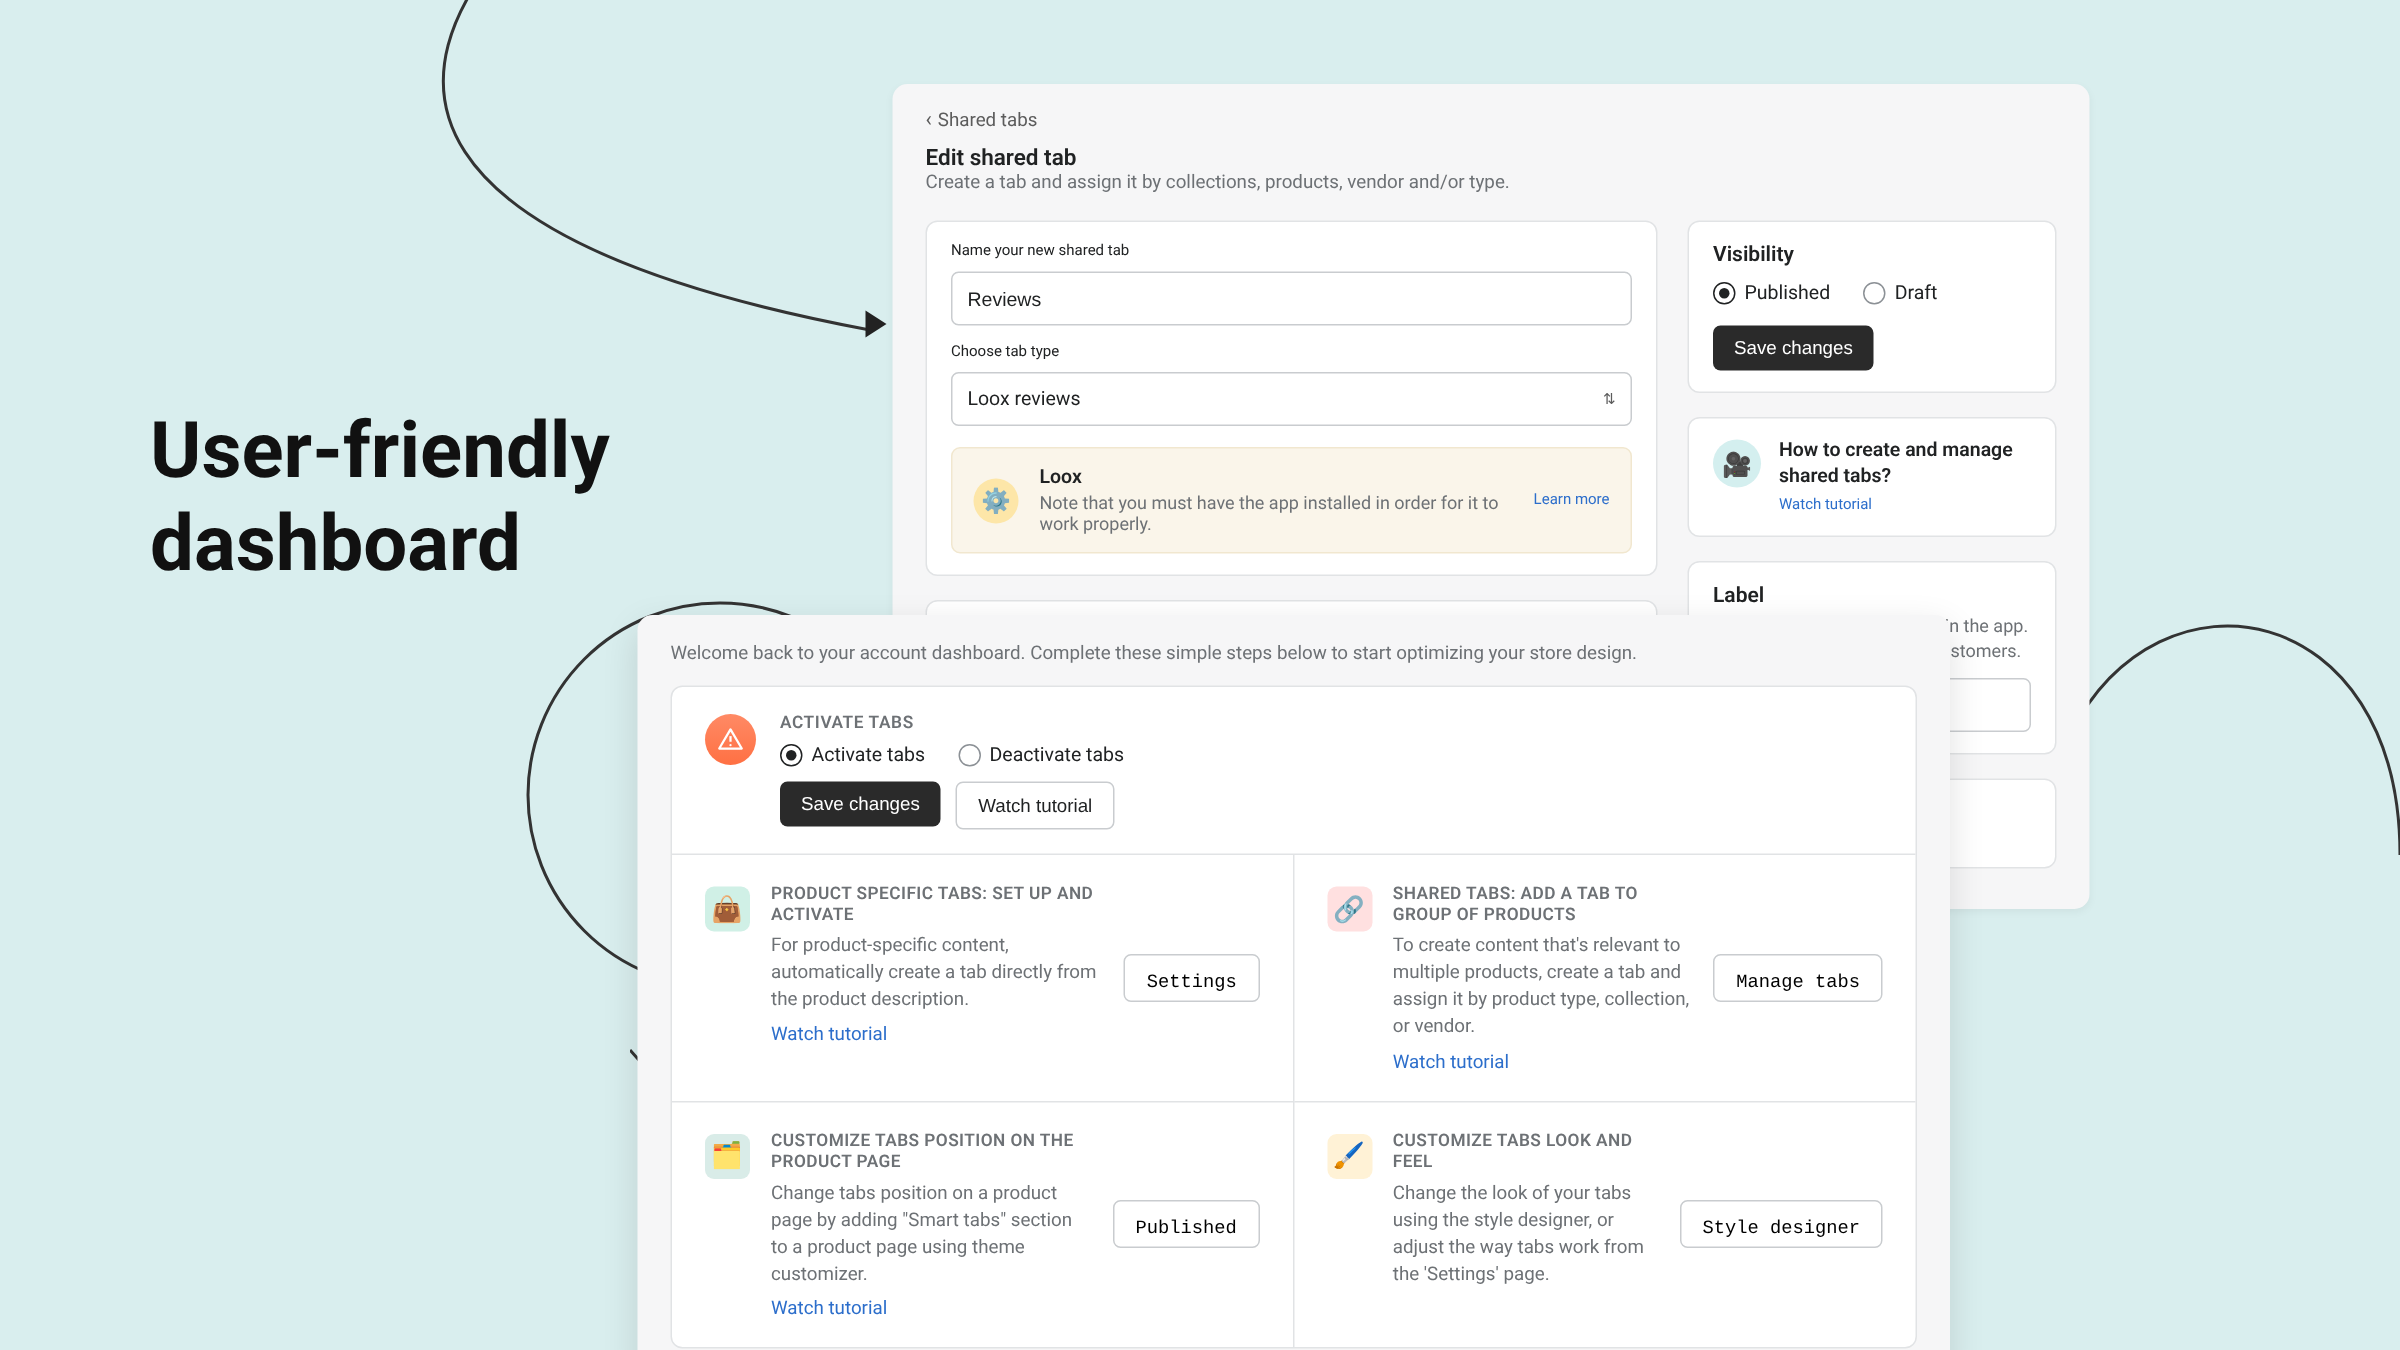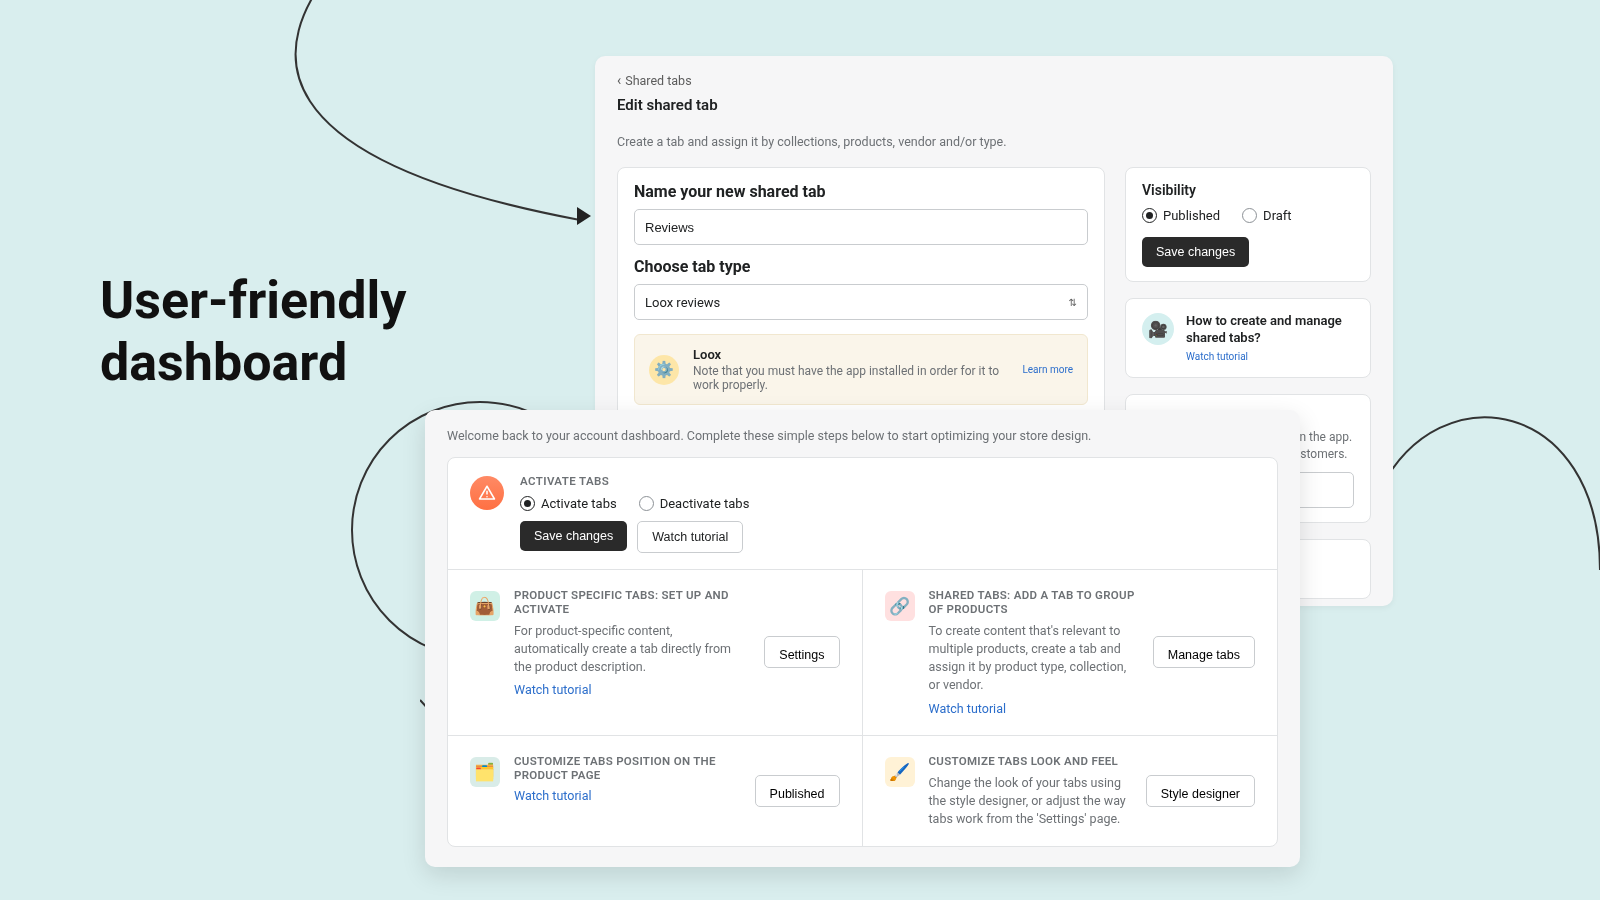--- a/index.html
+++ b/index.html
@@ -40,31 +40,31 @@
     background: #f6f6f7;
     border-radius: 10px;
     padding: 16px 22px;
     font-size: 13px;
     color: #6d7175;
     box-shadow: 0 2px 6px rgba(0,0,0,0.05);
   }
   .bread { color: #5c5c5c; font-size: 12.5px; display:flex; align-items:center; gap:4px; }
   .bread .chev { font-size: 14px; }
   .panel-back h2 { font-size: 15px; font-weight: 600; color: #202223; margin-top: 8px; }
-  .panel-back .sub { margin-top: 20px; font-size: 12.5px; }
+  .panel-back .sub { margin-top: 0; font-size: 12.5px; }
   .cols { display:flex; gap: 20px; margin-top: 18px; }
   .left { flex: 1; }
   .right { width: 246px; display:flex; flex-direction:column; gap:16px; }
   .card {
     background: #fff;
     border: 1px solid #e1e3e5;
     border-radius: 8px;
     padding: 14px 16px;
   }
-  .lbl { font-size: 16px; font-weight: 700; color: #202223; margin-bottom: 8px; display:block; }
+  .lbl { font-size: 10px; font-weight: 400; color: #202223; margin-bottom: 8px; display:block; }
   input[type=text], .select {
     width: 100%;
     height: 36px;
     border: 1px solid #c9cccf;
     border-radius: 5px;
     padding: 0 10px;
     font-size: 13px;
     background: #fff;
     color: #202223;
     display:flex; align-items:center; justify-content:space-between;
@@ -160,21 +160,21 @@
   .cell.bag .ic { background:#d0f0e6; }
   .cell.share .ic { background:#ffe0e0; }
   .cell.pos .ic { background:#d9ece8; }
   .cell.look .ic { background:#fff2d6; }
   .cell-body { flex:1; }
   .cell-title { font-size:11.5px; letter-spacing:.3px; font-weight:600; color:#6d7175; }
   .cell-desc { font-size:12.5px; color:#6d7175; margin-top:6px; line-height:1.45; }
   .cell-link { color:#2c6ecb; font-size:12.5px; display:inline-block; margin-top:6px; cursor:pointer; }
   .cell-btn {
     background:#fff; border:1px solid #c9cccf; border-radius:5px;
-    height:32px; padding:11px 14px; font-size:12.5px; align-self:center; cursor:pointer;
+    height:32px; padding:11px 14px; font-size:12.5px; align-self:center; cursor:pointer;font-family:Liberation Mono, monospace;
   }
 </style>
 </head>
 <body>
 
 <svg class="deco" style="left:200px;top:-40px;" width="380" height="280">
   <path d="M140,0 C60,90 60,200 380,260" stroke="#333" stroke-width="2" fill="none"></path>
 </svg>
 <svg class="deco" style="left:350px;top:400px;" width="260" height="260">
   <circle cx="130" cy="130" r="128" stroke="#333" stroke-width="2" fill="none"></circle>
@@ -331,20 +331,21 @@
           <div class="cell-desc">To create content that's relevant to multiple products, create a tab and assign it by product type, collection, or vendor.</div>
           <span class="cell-link">Watch tutorial</span>
         </div>
         <button class="cell-btn">Manage tabs</button>
       </div>
 
       <div class="cell pos">
         <div class="ic">🗂️</div>
         <div class="cell-body">
           <div class="cell-title">CUSTOMIZE TABS POSITION ON THE PRODUCT PAGE</div>
+          <div class="cell-desc">Change tabs position on a product page by adding "Smart tabs" section to a product page using theme customizer.</div>
           <span class="cell-link">Watch tutorial</span>
         </div>
         <button class="cell-btn">Published</button>
       </div>
 
       <div class="cell look">
         <div class="ic">🖌️</div>
         <div class="cell-body">
           <div class="cell-title">CUSTOMIZE TABS LOOK AND FEEL</div>
           <div class="cell-desc">Change the look of your tabs using the style designer, or adjust the way tabs work from the 'Settings' page.</div>

